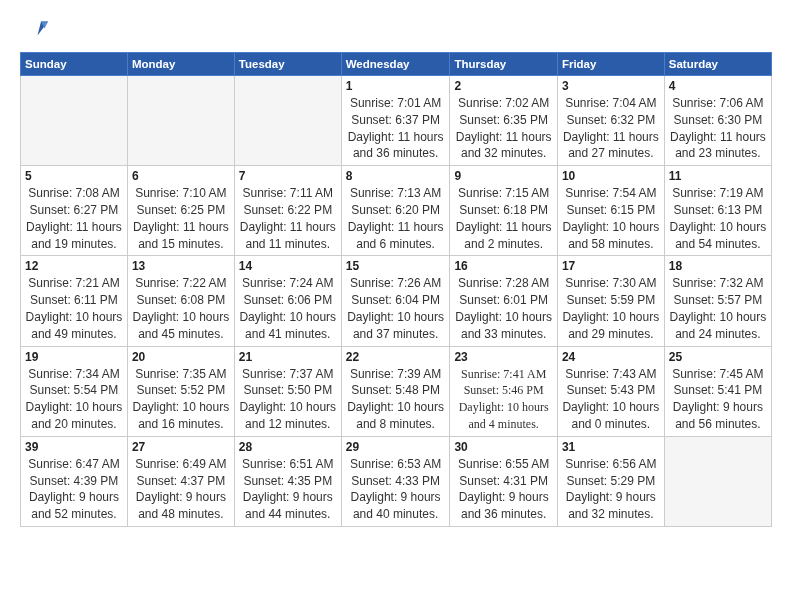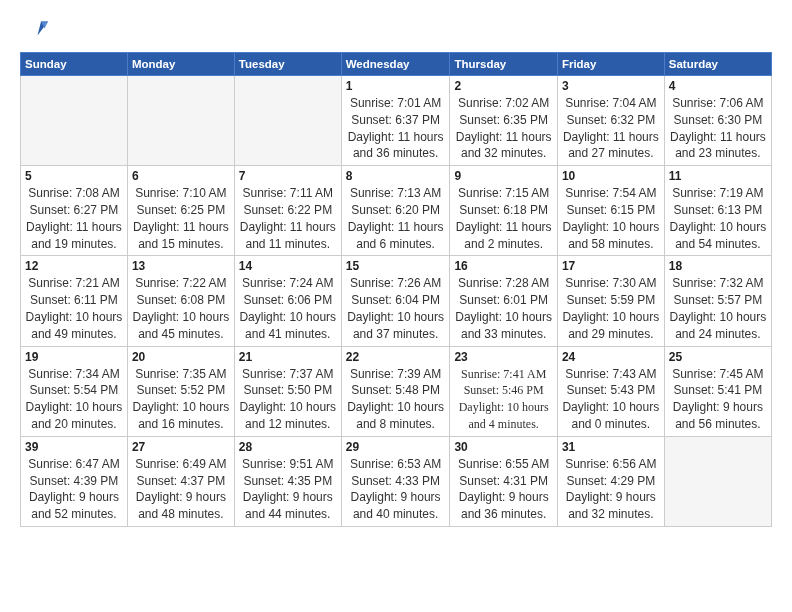--- a/index.html
+++ b/index.html
@@ -320,21 +320,21 @@
           </td>
           <td>
             <span class="day-num">27</span>
             <div class="cell-text" style="white-space: pre-line;">Sunrise: 6:49 AM
 Sunset: 4:37 PM
 Daylight: 9 hours
 and 48 minutes.</div>
           </td>
           <td>
             <span class="day-num">28</span>
-            <div class="cell-text" style="white-space: pre-line;">Sunrise: 9:51 AM
+            <div class="cell-text" style="white-space: pre-line;">Sunrise: 6:51 AM
 Sunset: 4:35 PM
 Daylight: 9 hours
 and 44 minutes.</div>
           </td>
           <td>
             <span class="day-num">29</span>
             <div class="cell-text" style="white-space: pre-line;">Sunrise: 6:53 AM
 Sunset: 4:33 PM
 Daylight: 9 hours
 and 40 minutes.</div>
@@ -342,21 +342,21 @@
           <td>
             <span class="day-num">30</span>
             <div class="cell-text" style="white-space: pre-line;">Sunrise: 6:55 AM
 Sunset: 4:31 PM
 Daylight: 9 hours
 and 36 minutes.</div>
           </td>
           <td>
             <span class="day-num">31</span>
             <div class="cell-text" style="white-space: pre-line;">Sunrise: 6:56 AM
-Sunset: 4:29 PM
+Sunset: 5:29 PM
 Daylight: 9 hours
 and 32 minutes.</div>
           </td>
           <td class="empty"></td>
         </tr>
       </tbody>
   </table>
 </div>
 
 </body></html>

